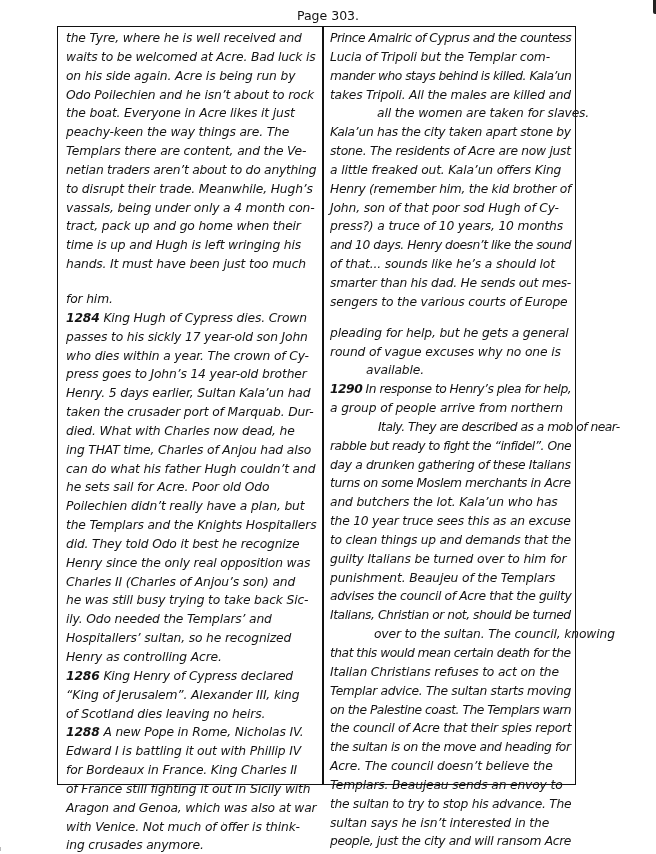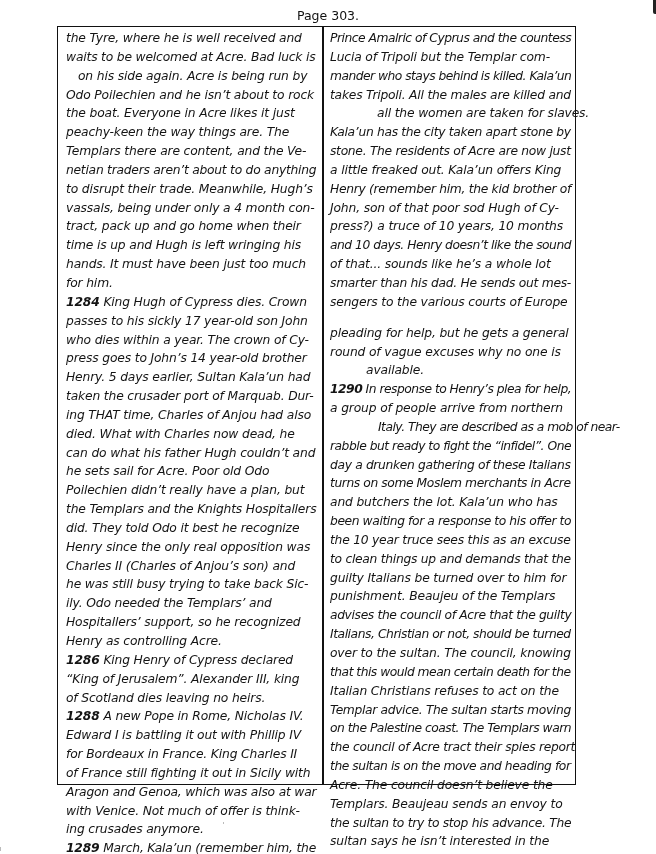--- a/index.html
+++ b/index.html
@@ -34,50 +34,50 @@
 </head>
 <body>
 
 <div class="page-header">Page 303.</div>
 
 <div class="frame">
   <div class="divider"></div>
   <div class="col col-left" id="col-left">
       <span class="line" style="white-space: nowrap; text-align-last: left; word-spacing: 0px;"><span>the Tyre, where he is well received and</span></span>
       <span class="line" style="white-space: nowrap; text-align-last: left; letter-spacing: -0.17439px;"><span>waits to be welcomed at Acre. Bad luck is</span></span>
-      <span class="line" style="white-space: nowrap; text-align-last: left; word-spacing: 0px; margin-left: 12px;"><span>on his side again.  Acre is being run by</span></span>
+      <span class="line" style="white-space: nowrap; text-align-last: left; word-spacing: 0px;"><span>on his side again.  Acre is being run by</span></span>
       <span class="line" style="white-space: nowrap; text-align-last: left; word-spacing: 0px;"><span>Odo Poilechien and he isn’t about to rock</span></span>
       <span class="line" style="white-space: nowrap; text-align-last: left; word-spacing: 0px;"><span>the boat.  Everyone in Acre likes it just</span></span>
       <span class="line" style="white-space: nowrap; text-align-last: left; word-spacing: 0px;"><span>peachy-keen the way things are.  The</span></span>
       <span class="line" style="white-space: nowrap; text-align-last: left; word-spacing: 0px;"><span>Templars there are content, and the Ve-</span></span>
       <span class="line" style="white-space: nowrap; text-align-last: left; letter-spacing: -0.245238px;"><span>netian traders aren’t about to do anything</span></span>
       <span class="line" style="white-space: nowrap; text-align-last: left; word-spacing: 0px;"><span>to disrupt their trade.  Meanwhile, Hugh’s</span></span>
       <span class="line" style="white-space: nowrap; text-align-last: left; word-spacing: 0px;"><span>vassals, being under only a 4 month con-</span></span>
       <span class="line" style="white-space: nowrap; text-align-last: left; word-spacing: 0px;"><span>tract, pack up and go home when their</span></span>
       <span class="line" style="white-space: nowrap; text-align-last: left; word-spacing: 0px;"><span>time is up and Hugh is left wringing his</span></span>
       <span class="line" style="white-space: nowrap; text-align-last: left; word-spacing: 0px;"><span>hands.  It must have been just too much</span></span>
-      <span class="line last" style="white-space: nowrap; text-align-last: left;"><span>for him.</span></span>
+      <span class="line last" style="white-space: nowrap; text-align-last: left; margin-top: 16px;"><span>for him.</span></span>
       <span class="line" style="white-space: nowrap; text-align-last: left; word-spacing: 0px;"><span class="year">1284</span><span> King Hugh of Cypress dies.  Crown</span></span>
       <span class="line" style="white-space: nowrap; text-align-last: left; word-spacing: 0px;"><span>passes to his sickly 17  year-old son John</span></span>
       <span class="line" style="white-space: nowrap; text-align-last: left; word-spacing: 0px;"><span>who dies within a year.  The crown of Cy-</span></span>
       <span class="line" style="white-space: nowrap; text-align-last: left; word-spacing: 0px;"><span>press goes to John’s 14 year-old brother</span></span>
       <span class="line" style="white-space: nowrap; text-align-last: left; word-spacing: 0px;"><span>Henry.  5 days earlier, Sultan Kala’un had</span></span>
       <span class="line" style="white-space: nowrap; text-align-last: left; word-spacing: 0px;"><span>taken the crusader port of Marquab.  Dur-</span></span>
+      <span class="line" style="white-space: nowrap; text-align-last: left; word-spacing: 0px;"><span>died.  What with Charles now dead, he</span></span>
       <span class="line" style="white-space: nowrap; text-align-last: left; word-spacing: 0px;"><span>ing THAT time, Charles of Anjou had also</span></span>
-      <span class="line" style="white-space: nowrap; text-align-last: left; word-spacing: 0px;"><span>died.  What with Charles now dead, he</span></span>
       <span class="line" style="white-space: nowrap; text-align-last: left; word-spacing: 0px;"><span>can do what his father Hugh couldn’t and</span></span>
       <span class="line" style="white-space: nowrap; text-align-last: left; word-spacing: 0px;"><span>he sets sail for Acre.  Poor old Odo</span></span>
       <span class="line" style="white-space: nowrap; text-align-last: left; word-spacing: 0px;"><span>Poilechien didn’t really have a plan, but</span></span>
       <span class="line" style="white-space: nowrap; text-align-last: left; letter-spacing: -0.17439px;"><span>the Templars and the Knights Hospitallers</span></span>
       <span class="line" style="white-space: nowrap; text-align-last: left; word-spacing: 0px;"><span>did.  They told Odo it best he recognize</span></span>
       <span class="line" style="white-space: nowrap; text-align-last: left; word-spacing: 0px;"><span>Henry since the only real opposition was</span></span>
       <span class="line" style="white-space: nowrap; text-align-last: left; word-spacing: 0px;"><span>Charles II (Charles of Anjou’s son) and</span></span>
       <span class="line" style="white-space: nowrap; text-align-last: left; word-spacing: 0px;"><span>he was still busy trying to take back Sic-</span></span>
       <span class="line" style="white-space: nowrap; text-align-last: left; word-spacing: 0px;"><span>ily.  Odo needed the Templars’  and</span></span>
-      <span class="line" style="white-space: nowrap; text-align-last: left; word-spacing: 0px;"><span>Hospitallers’  support, so he recognized</span></span>
+      <span class="line" style="white-space: nowrap; text-align-last: left; word-spacing: 0px;"><span>Hospitallers’  sultan, so he recognized</span></span>
       <span class="line last" style="white-space: nowrap; text-align-last: left;"><span>Henry as controlling Acre.</span></span>
       <span class="line" style="white-space: nowrap; text-align-last: left; word-spacing: 0px;"><span class="year">1286</span><span> King Henry of Cypress declared</span></span>
       <span class="line" style="white-space: nowrap; text-align-last: left; word-spacing: 0px;"><span>“King of Jerusalem”.  Alexander III, king</span></span>
       <span class="line last" style="white-space: nowrap; text-align-last: left;"><span>of Scotland dies leaving no heirs.</span></span>
       <span class="line" style="white-space: nowrap; text-align-last: left; word-spacing: 0px;"><span class="year">1288</span><span>  A new Pope in Rome, Nicholas IV.</span></span>
       <span class="line" style="white-space: nowrap; text-align-last: left; word-spacing: 0px;"><span>Edward I is battling it out with Phillip IV</span></span>
       <span class="line" style="white-space: nowrap; text-align-last: left; word-spacing: 0px;"><span>for Bordeaux in France.  King Charles II</span></span>
       <span class="line" style="white-space: nowrap; text-align-last: left; word-spacing: 0px;"><span>of France still fighting it out in Sicily with</span></span>
       <span class="line" style="white-space: nowrap; text-align-last: left; letter-spacing: -0.201282px;"><span>Aragon and Genoa, which was also at war</span></span>
       <span class="line" style="white-space: nowrap; text-align-last: left; word-spacing: 0px;"><span>with Venice.  Not much of offer is think-</span></span>
@@ -90,46 +90,45 @@
       <span class="line" style="white-space: nowrap; text-align-last: left; letter-spacing: -0.522093px;"><span>mander who stays behind is killed.  Kala’un</span></span>
       <span class="line" style="white-space: nowrap; text-align-last: left; letter-spacing: -0.218182px;"><span>takes Tripoli.  All the males are killed and</span></span>
       <span class="line" style="white-space: nowrap; text-align-last: left; word-spacing: 0px; margin-left: 47px;"><span>all the women are  taken for slaves.</span></span>
       <span class="line" style="white-space: nowrap; text-align-last: left; letter-spacing: -0.320732px;"><span>Kala’un has the city taken apart stone by</span></span>
       <span class="line" style="white-space: nowrap; text-align-last: left; letter-spacing: -0.292857px;"><span>stone.  The residents of Acre are now just</span></span>
       <span class="line" style="white-space: nowrap; text-align-last: left; word-spacing: 0px;"><span>a little freaked out.  Kala’un offers King</span></span>
       <span class="line" style="white-space: nowrap; text-align-last: left; letter-spacing: -0.303846px;"><span>Henry (remember him, the kid brother of</span></span>
       <span class="line" style="white-space: nowrap; text-align-last: left; word-spacing: 0px;"><span>John, son of that poor sod Hugh of Cy-</span></span>
       <span class="line" style="white-space: nowrap; text-align-last: left; word-spacing: 0px;"><span>press?) a truce of 10 years, 10 months</span></span>
       <span class="line" style="white-space: nowrap; text-align-last: left; letter-spacing: -0.483333px;"><span>and 10 days.  Henry doesn’t like the sound</span></span>
-      <span class="line" style="white-space: nowrap; text-align-last: left; word-spacing: 0px;"><span>of that... sounds like he’s a whole lot</span></span>
+      <span class="line" style="white-space: nowrap; text-align-last: left; word-spacing: 0px;"><span>of that... sounds like he’s a should lot</span></span>
       <span class="line" style="white-space: nowrap; text-align-last: left; letter-spacing: -0.275px;"><span>smarter than his dad.  He sends out mes-</span></span>
       <span class="line" style="white-space: nowrap; text-align-last: left; word-spacing: 0px;"><span>sengers to the various courts of Europe</span></span>
       <span class="line" style="white-space: nowrap; text-align-last: left; word-spacing: 0px; margin-top: 12px;"><span>pleading for help, but he gets a general</span></span>
       <span class="line" style="white-space: nowrap; text-align-last: left; word-spacing: 0px;"><span>round of vague excuses why no one is</span></span>
       <span class="line last" style="white-space: nowrap; text-align-last: left; margin-left: 36px;"><span>available.</span></span>
       <span class="line" style="white-space: nowrap; text-align-last: left; letter-spacing: -0.507143px;"><span class="year">1290</span><span> In response to Henry’s plea for help,</span></span>
       <span class="line" style="white-space: nowrap; text-align-last: left; word-spacing: 0px;"><span>a group of people arrive from northern</span></span>
       <span class="line" style="white-space: nowrap; text-align-last: left; letter-spacing: -0.513636px; margin-left: 48px;"><span>Italy.  They are described as a mob of near-</span></span>
       <span class="line" style="white-space: nowrap; text-align-last: left; letter-spacing: -0.483333px;"><span>rabble but ready to fight the “infidel”.  One</span></span>
       <span class="line" style="white-space: nowrap; text-align-last: left; letter-spacing: -0.345122px;"><span>day a drunken gathering of these Italians</span></span>
       <span class="line" style="white-space: nowrap; text-align-last: left; letter-spacing: -0.413158px;"><span>turns on some Moslem merchants in Acre</span></span>
       <span class="line" style="white-space: nowrap; text-align-last: left; word-spacing: 0px;"><span>and butchers the lot.  Kala’un who has</span></span>
-      <span class="line" style="white-space: nowrap; text-align-last: left; letter-spacing: -0.405814px;"><span>been waiting for a response to his offer to</span></span>
       <span class="line" style="white-space: nowrap; text-align-last: left; letter-spacing: -0.225px;"><span>the 10 year truce sees this as an excuse</span></span>
       <span class="line" style="white-space: nowrap; text-align-last: left; letter-spacing: -0.278205px;"><span>to clean things up and demands that the</span></span>
       <span class="line" style="white-space: nowrap; text-align-last: left; word-spacing: 0px;"><span>guilty Italians be turned over to him for</span></span>
       <span class="line" style="white-space: nowrap; text-align-last: left; word-spacing: 0px;"><span>punishment.  Beaujeu of the Templars</span></span>
       <span class="line" style="white-space: nowrap; text-align-last: left; letter-spacing: -0.359302px;"><span>advises the council of Acre that the guilty</span></span>
       <span class="line" style="white-space: nowrap; text-align-last: left; letter-spacing: -0.445455px;"><span>Italians, Christian or not, should be turned</span></span>
-      <span class="line" style="white-space: nowrap; text-align-last: left; word-spacing: 0px;"><span>over to the sultan.  The council, knowing</span></span>
+      <span class="line" style="white-space: nowrap; text-align-last: left; word-spacing: 0px; margin-left: 44px;"><span>over to the sultan.  The council, knowing</span></span>
       <span class="line" style="white-space: nowrap; text-align-last: left; letter-spacing: -0.507143px;"><span>that this would mean certain death for the</span></span>
       <span class="line" style="white-space: nowrap; text-align-last: left; word-spacing: 0px;"><span>Italian Christians refuses to act on the</span></span>
       <span class="line" style="white-space: nowrap; text-align-last: left; letter-spacing: -0.345122px;"><span>Templar advice.  The sultan starts moving</span></span>
       <span class="line" style="white-space: nowrap; text-align-last: left; letter-spacing: -0.483333px;"><span>on the Palestine coast.  The Templars warn</span></span>
-      <span class="line" style="white-space: nowrap; text-align-last: left; letter-spacing: -0.289535px;"><span>the council of Acre tract their spies report</span></span>
+      <span class="line" style="white-space: nowrap; text-align-last: left; letter-spacing: -0.289535px;"><span>the council of Acre that their spies report</span></span>
       <span class="line" style="white-space: nowrap; text-align-last: left; letter-spacing: -0.442683px;"><span>the sultan is on the move and heading for</span></span>
       <span class="line" style="white-space: nowrap; text-align-last: left; word-spacing: 0px;"><span>Acre.  The council doesn’t believe the</span></span>
       <span class="line" style="white-space: nowrap; text-align-last: left; word-spacing: 0px;"><span>Templars.  Beaujeau sends an envoy to</span></span>
       <span class="line" style="white-space: nowrap; text-align-last: left; letter-spacing: -0.312791px;"><span>the sultan to try to stop his advance.  The</span></span>
       <span class="line" style="white-space: nowrap; text-align-last: left; word-spacing: 0px;"><span>sultan says he isn’t interested in the</span></span>
       <span class="line" style="white-space: nowrap; text-align-last: left; letter-spacing: -0.340476px;"><span>people, just the city and will ransom Acre</span></span>
     </div>
 </div>
 
 <div class="corner-mark"></div>

